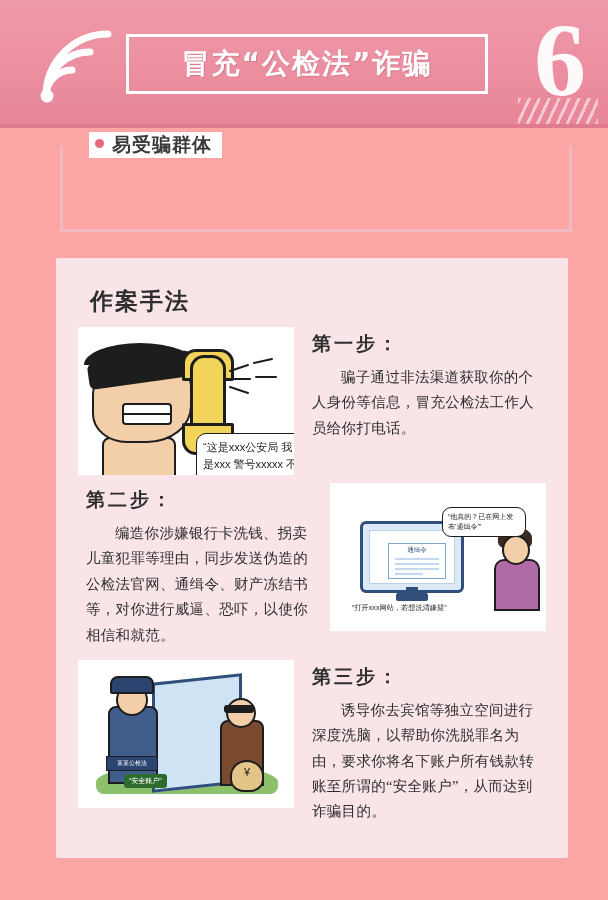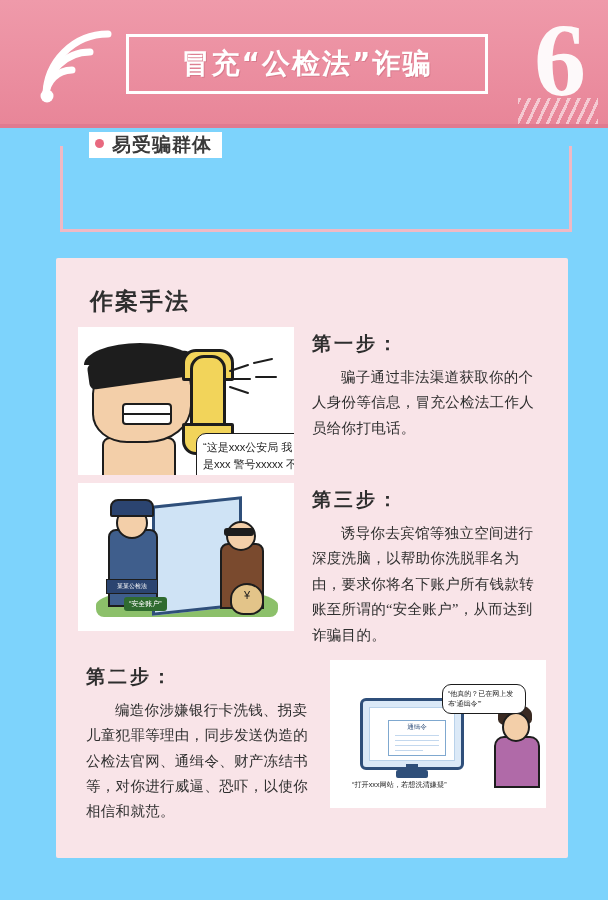--- a/index.html
+++ b/index.html
@@ -10,21 +10,21 @@
     width: 608px;
     height: 900px;
     background: #ffffff;
     font-family: "Liberation Sans", sans-serif;
     overflow: hidden;
   }
   .page {
     position: relative;
     width: 608px;
     height: 900px;
-    background: #7dd3fc;
+    background: #fca5a5;
     box-sizing: border-box;
   }
 
   
   .header {
     position: relative;
     width: 608px;
     height: 128px;
     background: #eb8fa0;
     overflow: hidden;
@@ -553,41 +553,20 @@
         </div>
         <div class="illus1-bubble">“这是xxx公安局 我是xxx 警号xxxxx 不信查114”</div>
       </div>
       <div class="step-text-col">
         <div class="step-label">第一步：</div>
         <div class="step-body">骗子通过非法渠道获取你的个人身份等信息，冒充公检法工作人员给你打电话。</div>
       </div>
     </div>
 
     <div class="step-row">
-      <div class="step-illus">
-        <div class="illus3-bg"></div>
-        <div class="illus3-ground"></div>
-        <div class="illus3-screen"></div>
-        <div class="illus3-police-body"></div>
-        <div class="illus3-police-head"></div>
-        <div class="illus3-police-cap"></div>
-        <div class="illus3-badge">某某公检法</div>
-        <div class="illus3-thief-body"></div>
-        <div class="illus3-thief-head"></div>
-        <div class="illus3-thief-mask"></div>
-        <div class="illus3-moneybag"></div>
-        <div class="illus3-label">“安全账户”</div>
-      </div>
-      <div class="step-text-col">
-        <div class="step-label">第三步：</div>
-        <div class="step-body">诱导你去宾馆等独立空间进行深度洗脑，以帮助你洗脱罪名为由，要求你将名下账户所有钱款转账至所谓的“安全账户”，从而达到诈骗目的。</div>
-      </div>
-    </div>
-
-    <div class="step-row">
       <div class="step-text-col left-pad">
         <div class="step-label">第二步：</div>
         <div class="step-body">编造你涉嫌银行卡洗钱、拐卖儿童犯罪等理由，同步发送伪造的公检法官网、通缉令、财产冻结书等，对你进行威逼、恐吓，以使你相信和就范。</div>
       </div>
       <div class="step-illus">
         <div class="illus2-monitor">
           <div class="illus2-screen">
             <div class="illus2-doc">
               <div class="illus2-doc-title">通缉令</div>
               <div class="illus2-doc-line" style="top:14px;"></div>
@@ -600,14 +579,35 @@
         <div class="illus2-neck"></div>
         <div class="illus2-stand"></div>
         <div class="illus2-caption">“打开xxx网站，若想洗清嫌疑”</div>
         <div class="illus2-person-body"></div>
         <div class="illus2-person-hair"></div>
         <div class="illus2-person-head"></div>
         <div class="illus2-bubble">“他真的？已在网上发布‘通缉令’”</div>
       </div>
     </div>
 
+    <div class="step-row">
+      <div class="step-illus">
+        <div class="illus3-bg"></div>
+        <div class="illus3-ground"></div>
+        <div class="illus3-screen"></div>
+        <div class="illus3-police-body"></div>
+        <div class="illus3-police-head"></div>
+        <div class="illus3-police-cap"></div>
+        <div class="illus3-badge">某某公检法</div>
+        <div class="illus3-thief-body"></div>
+        <div class="illus3-thief-head"></div>
+        <div class="illus3-thief-mask"></div>
+        <div class="illus3-moneybag"></div>
+        <div class="illus3-label">“安全账户”</div>
+      </div>
+      <div class="step-text-col">
+        <div class="step-label">第三步：</div>
+        <div class="step-body">诱导你去宾馆等独立空间进行深度洗脑，以帮助你洗脱罪名为由，要求你将名下账户所有钱款转账至所谓的“安全账户”，从而达到诈骗目的。</div>
+      </div>
+    </div>
+
   </div>
 </div>
 
 </body></html>

